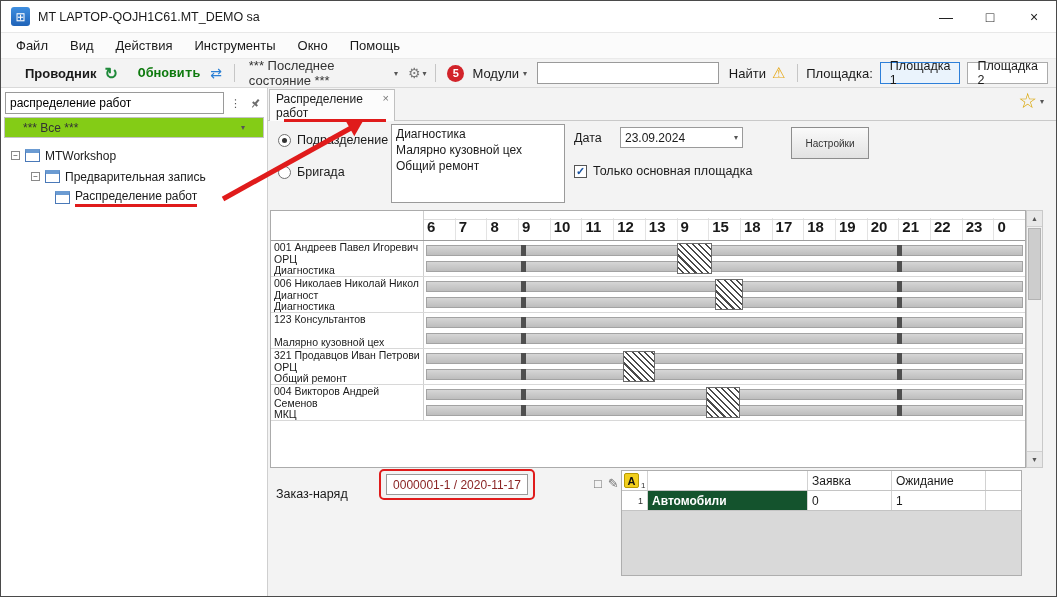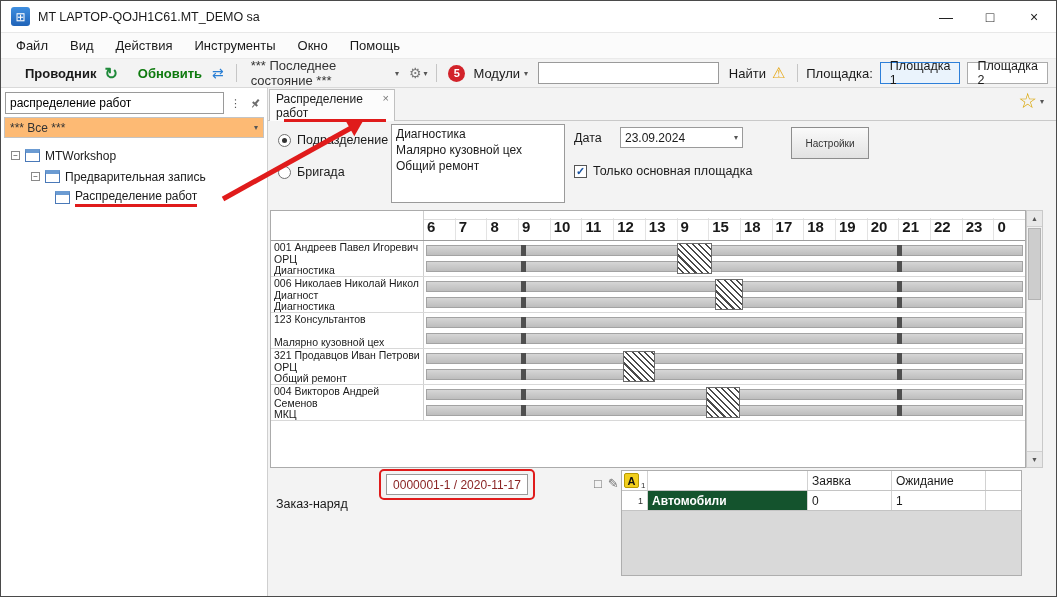--- a/index.html
+++ b/index.html
@@ -11,38 +11,38 @@
   .title-text{font-size:12.5px;}
   .win-controls{margin-left:auto;display:flex;height:100%;}
   .win-btn{width:44px;display:flex;align-items:center;justify-content:center;font-size:14px;color:#222;}
   
   .menubar{height:26px;background:#fbfbfb;display:flex;align-items:center;padding-left:4px;border-bottom:1px solid #eaeaea;font-size:13px;}
   .menu-item{padding:3px 11px;}
   
   .toolbar{height:29px;background:#f3f3f3;border-bottom:1px solid #d9d9d9;display:flex;align-items:center;padding:0 8px;font-size:13px;gap:2px;}
   .tb-sep{width:1px;height:18px;background:#c6c6c6;margin:0 6px;}
   .tb-strong{font-weight:bold;padding:0 4px;margin-left:12px;}
-  .tb-green{color:#0e7a0e;}
+  .tb-green{color:#0e7a0e;font-family:Liberation Mono, monospace;}
   .icon-refresh{color:#1f8a3a;font-size:16px;font-weight:bold;padding:0 2px;}
   .icon-swap{color:#2a7fd4;font-size:14px;padding:0 4px;}
   .tb-combo{display:flex;align-items:center;gap:17px;padding:2px 6px;color:#333;}
   .caret{font-size:8px;color:#555;}
   .icon-gear{color:#7a7a7a;font-size:14px;padding-left:2px;}
   .badge{min-width:17px;height:17px;border-radius:50%;background:#d2232a;color:#fff;font-size:11px;font-weight:bold;display:flex;align-items:center;justify-content:center;margin:0 4px;}
   .tb-input{width:230px;height:22px;border:1px solid #9a9a9a;background:#fff;margin:0 8px;font-size:12px;padding:0 4px;font-family:inherit;}
   .icon-warn{color:#e6a817;font-size:15px;padding:0 4px;}
   .site-btn{height:22px;padding:2px 9px;font-size:12.5px;display:flex;align-items:center;margin-left:5px;background:#fff;border:1px solid #ababab;}
   .site-btn.active{border:1px solid #2d7fd9;background:#eaf3fc;}
   
   .content{position:absolute;top:87px;left:0;right:0;bottom:0;display:flex;}
   .sidebar{width:267px;background:#fff;border-right:1px solid #cfcfcf;position:relative;}
   .sb-search-row{display:flex;align-items:center;gap:3px;padding:4px 3px 3px 4px;}
   .sb-input{flex:1;height:22px;border:1px solid #9a9a9a;font-size:12px;padding:0 4px;font-family:inherit;}
   .sb-mini{width:17px;height:20px;display:flex;align-items:center;justify-content:center;font-size:11px;color:#555;}
-  .sb-filter{height:21px;border:1px solid #c4c4c4;margin:0 3px;display:flex;align-items:center;justify-content:space-between;padding:0 5px;font-size:12px;color:#333;background:#fdba74;}
+  .sb-filter{height:21px;border:1px solid #c4c4c4;margin:0 3px;display:flex;align-items:center;justify-content:space-between;padding:0 18px;font-size:12px;color:#333;background:#84cc16;}
   .tree{padding:7px 2px;font-size:12px;}
   .tree-row{height:21px;display:flex;align-items:center;}
   .lvl0{padding-left:8px;} .lvl1{padding-left:28px;} .lvl2{padding-left:52px;}
   .expander{width:9px;height:9px;border:1px solid #898989;background:#fff;font-size:8px;line-height:7px;text-align:center;color:#333;margin-right:5px;flex:none;}
   .node-icon{width:15px;height:13px;border:1px solid #4a79b8;border-top:4px solid #6b9bd2;background:#fff;margin-right:5px;flex:none;}
   .red-underline{border-bottom:3px solid #e01b1b;padding-bottom:1px;}
   
   .main{flex:1;position:relative;background:#f3f3f3;}
   .tabbar{position:absolute;top:0;left:0;right:0;height:33px;border-bottom:1px solid #c9c9c9;}
   .tab{position:absolute;left:1px;top:1px;width:126px;height:32px;background:#fcfcfc;border:1px solid #c0c0c0;border-bottom:none;display:flex;}
@@ -77,21 +77,21 @@
   .g-bars{flex:1;position:relative;}
   .lane{position:absolute;left:2px;right:2px;height:11px;background:linear-gradient(#d6d6d6,#bdbdbd);border:1px solid #a3a3a3;}
   .lane.t{top:4px;} .lane.b{top:20px;}
   .mark{position:absolute;top:-1px;bottom:-1px;width:5px;background:#4f4f4f;}
   .hatch{position:absolute;top:2px;bottom:2px;background:repeating-linear-gradient(45deg,#ffffff 0 3px,#4a4a4a 3px 4.5px);border:1px solid #6a6a6a;z-index:3;}
   .vscroll{position:absolute;left:758px;top:122px;width:17px;height:258px;background:#f2f2f2;border:1px solid #c9c9c9;}
   .vs-arrow{height:16px;display:flex;align-items:center;justify-content:center;font-size:7px;color:#555;background:#e8e8e8;border-bottom:1px solid #d0d0d0;}
   .vs-arrow.bottom{position:absolute;bottom:0;left:0;right:0;border-top:1px solid #d0d0d0;border-bottom:none;}
   .vs-thumb{position:absolute;top:17px;left:1px;right:1px;height:72px;background:#cdcdcd;border:1px solid #b3b3b3;}
   
-  .order-label{position:absolute;left:8px;top:409px;font-size:12.5px;}
+  .order-label{position:absolute;left:8px;top:399px;font-size:12.5px;}
   .order-input{position:absolute;left:118px;top:386px;width:142px;height:21px;border:1px solid #9a9a9a;background:#fff;font-size:12px;display:flex;align-items:center;justify-content:center;color:#8a2424;}
   .order-ann{position:absolute;left:111px;top:381px;width:156px;height:31px;border:2.5px solid #e01b1b;border-radius:5px;z-index:10;pointer-events:none;}
   .order-btns{position:absolute;left:326px;top:388px;display:flex;gap:6px;color:#707070;font-size:13px;}
   
   .bgrid{position:absolute;left:353px;top:382px;width:401px;height:106px;background:#d9d9d9;border:1px solid #aeaeae;}
   .bg-row{display:flex;height:20px;background:#fff;border-bottom:1px solid #c4c4c4;font-size:12px;}
   .bg-cell{border-right:1px solid #d2d2d2;display:flex;align-items:center;padding:0 4px;overflow:hidden;}
   .c-ind{width:26px;justify-content:flex-end;font-size:9px;color:#333;}
   .c-name{width:160px;}
   .c-req{width:84px;}

